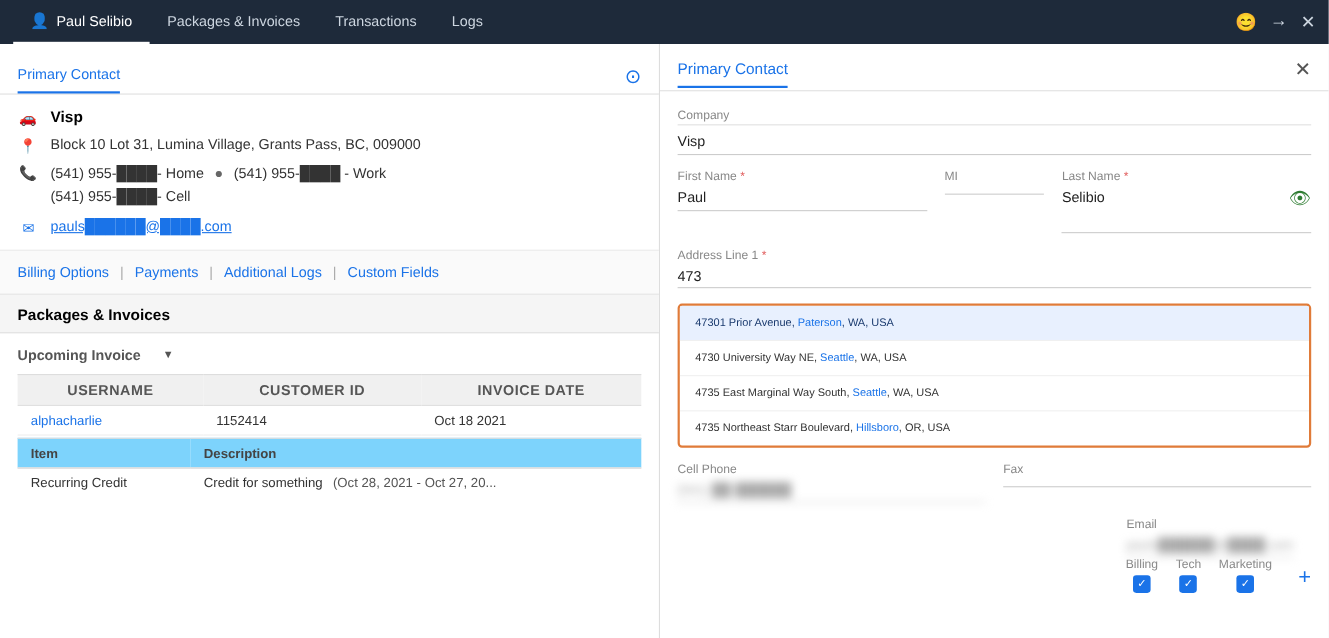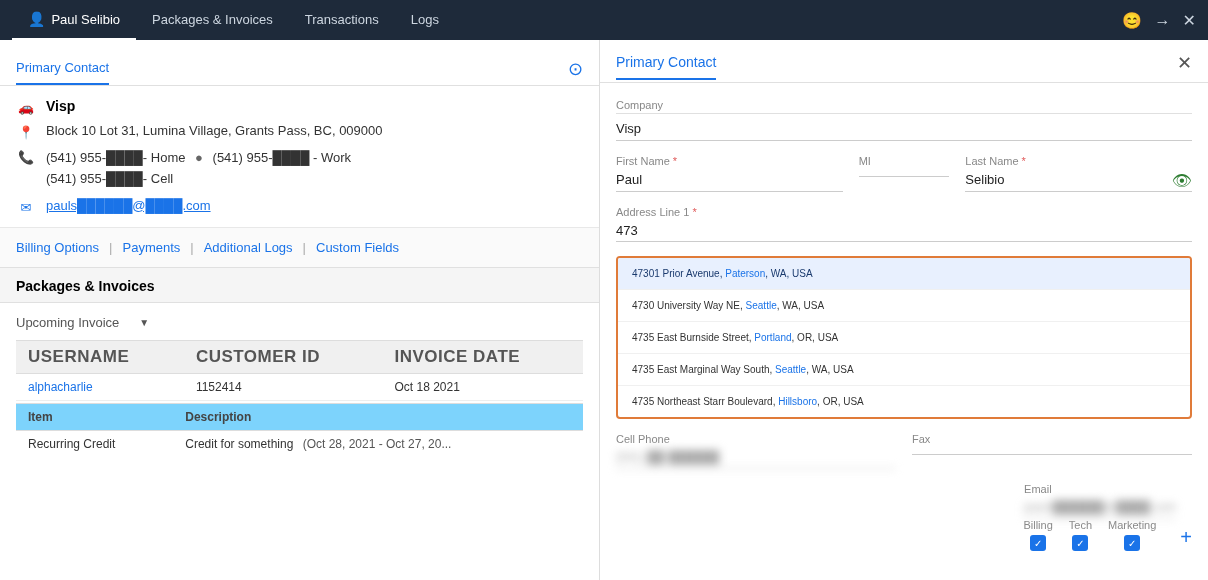--- a/index.html
+++ b/index.html
@@ -151,41 +151,42 @@
       padding: 8px 16px;
     }
     .upcoming-invoice-btn {
       display: flex;
       align-items: center;
       gap: 20px;
       color: #555;
       font-size: 13px;
       cursor: pointer;
       padding: 4px 0;
+      font-weight: bold;
     }
     .upcoming-invoice-btn .arrow { font-size: 10px; }
 
     
     .data-table {
       width: 100%;
       border-collapse: collapse;
       margin-top: 6px;
       font-size: 12px;
     }
     .data-table thead tr {
       background: #f0f0f0;
       border-top: 1px solid #ddd;
       border-bottom: 1px solid #ddd;
     }
     .data-table thead th {
       padding: 6px 12px;
-      text-align: left;
+      text-align: center;
       font-weight: 600;
       color: #555;
-      font-size: 17px;
+      font-size: 13px;
       text-transform: uppercase;
       letter-spacing: 0.5px;
     }
     .data-table tbody tr {
       border-bottom: 1px solid #eee;
     }
     .data-table tbody td {
       padding: 6px 12px;
       color: #333;
     }
@@ -524,21 +525,21 @@
         </div>
         <div class="form-col-sm">
           <div class="form-label">MI</div>
           <div class="form-value"></div>
         </div>
         <div class="form-col" style="position:relative;">
           <div class="form-label">
             <span>Last Name</span>
             <span class="required">*</span>
           </div>
-          <div style="display:flex; align-items:center; border-bottom:1px solid #ccc; padding-bottom:0;">
+          <div style="display:flex; align-items:center; border-bottom:1px solid #ccc; padding-bottom:20px;">
             <div class="form-value" style="border-bottom:none; flex:1;">Selibio</div>
             <span class="eye-icon">👁</span>
           </div>
         </div>
       </div>
 
       <div class="form-field">
         <div class="form-label">
           <span>Address Line 1</span>
           <span class="required">*</span>
@@ -547,23 +548,20 @@
           <input type="text" class="address-input" value="473" style="">
         </div>
       </div>
 
       <div class="address-dropdown">
         <div class="address-option highlighted">
           <span>47301 Prior Avenue, </span><span class="city-part">Paterson</span><span>, WA, USA</span>
         </div>
         <div class="address-option">
           <span>4730 University Way NE, </span><span class="city-part">Seattle</span><span>, WA, USA</span>
-        </div>
-        <div class="address-option">
-          <span>4735 East Burnside Street, </span><span class="city-part">Portland</span><span>, OR, USA</span>
         </div>
         <div class="address-option">
           <span>4735 East Marginal Way South, </span><span class="city-part">Seattle</span><span>, WA, USA</span>
         </div>
         <div class="address-option">
           <span>4735 Northeast Starr Boulevard, </span><span class="city-part">Hillsboro</span><span>, OR, USA</span>
         </div>
       </div>
 
       <div class="phone-fax-row">

